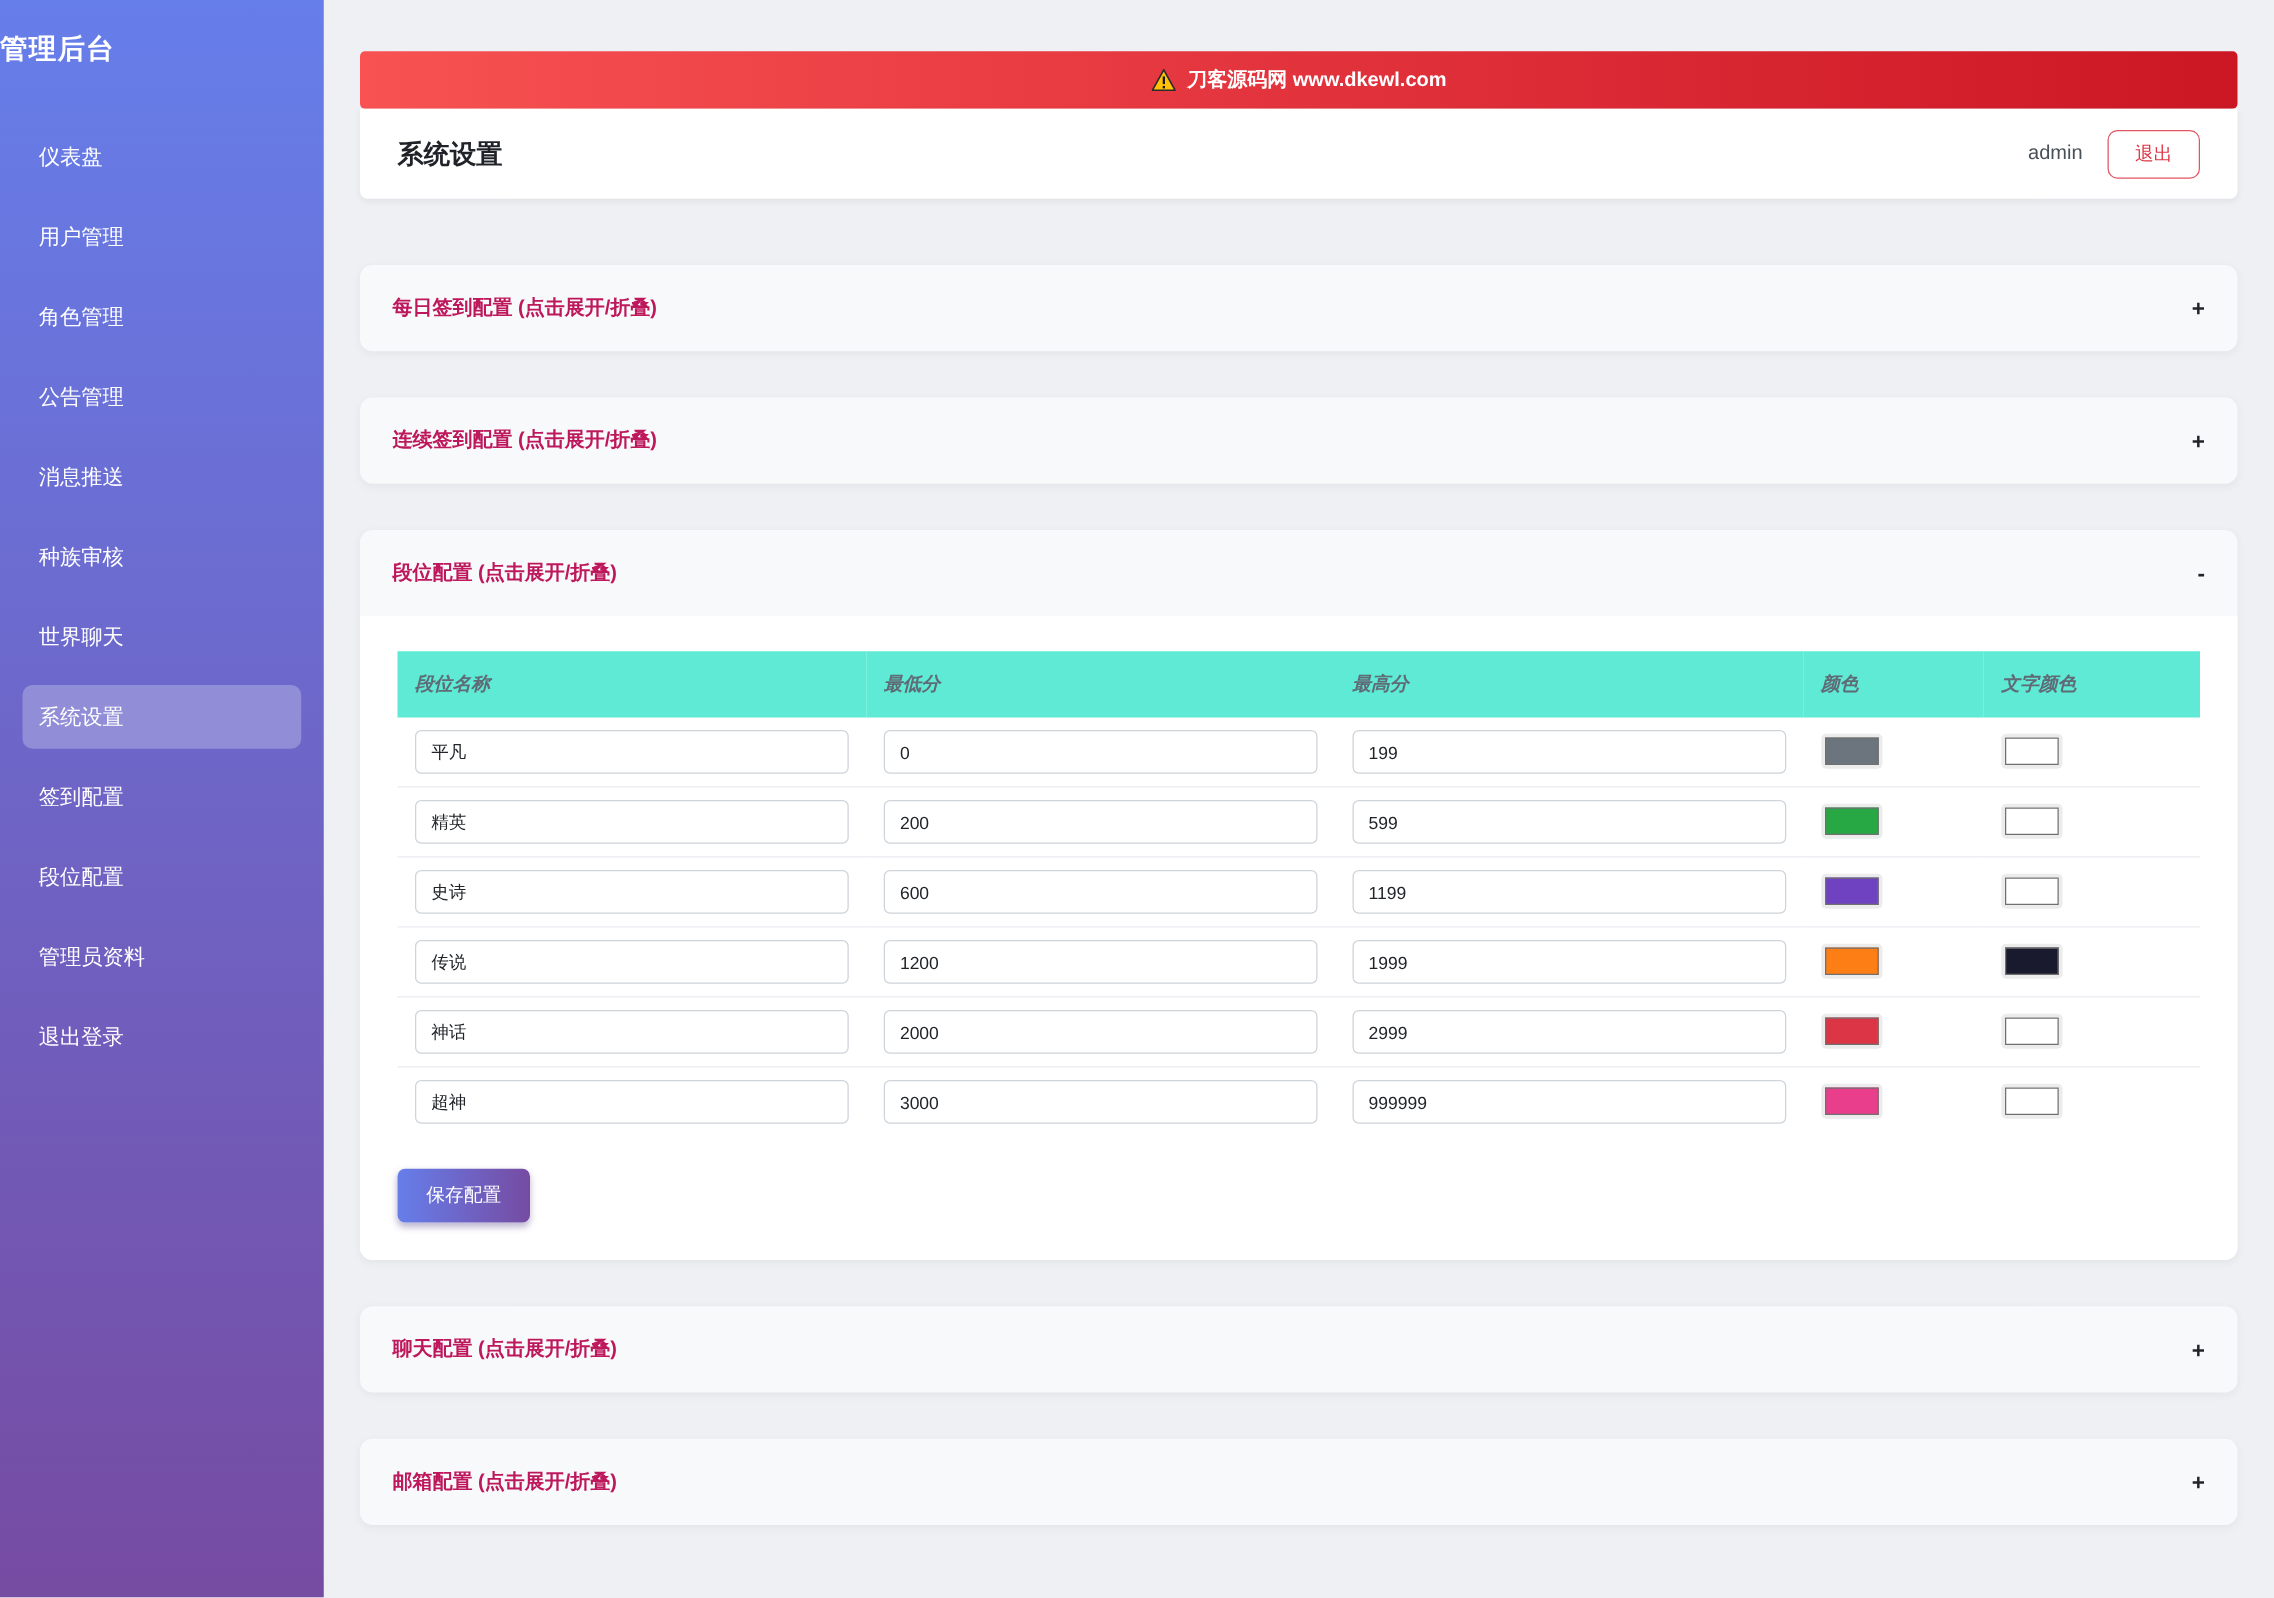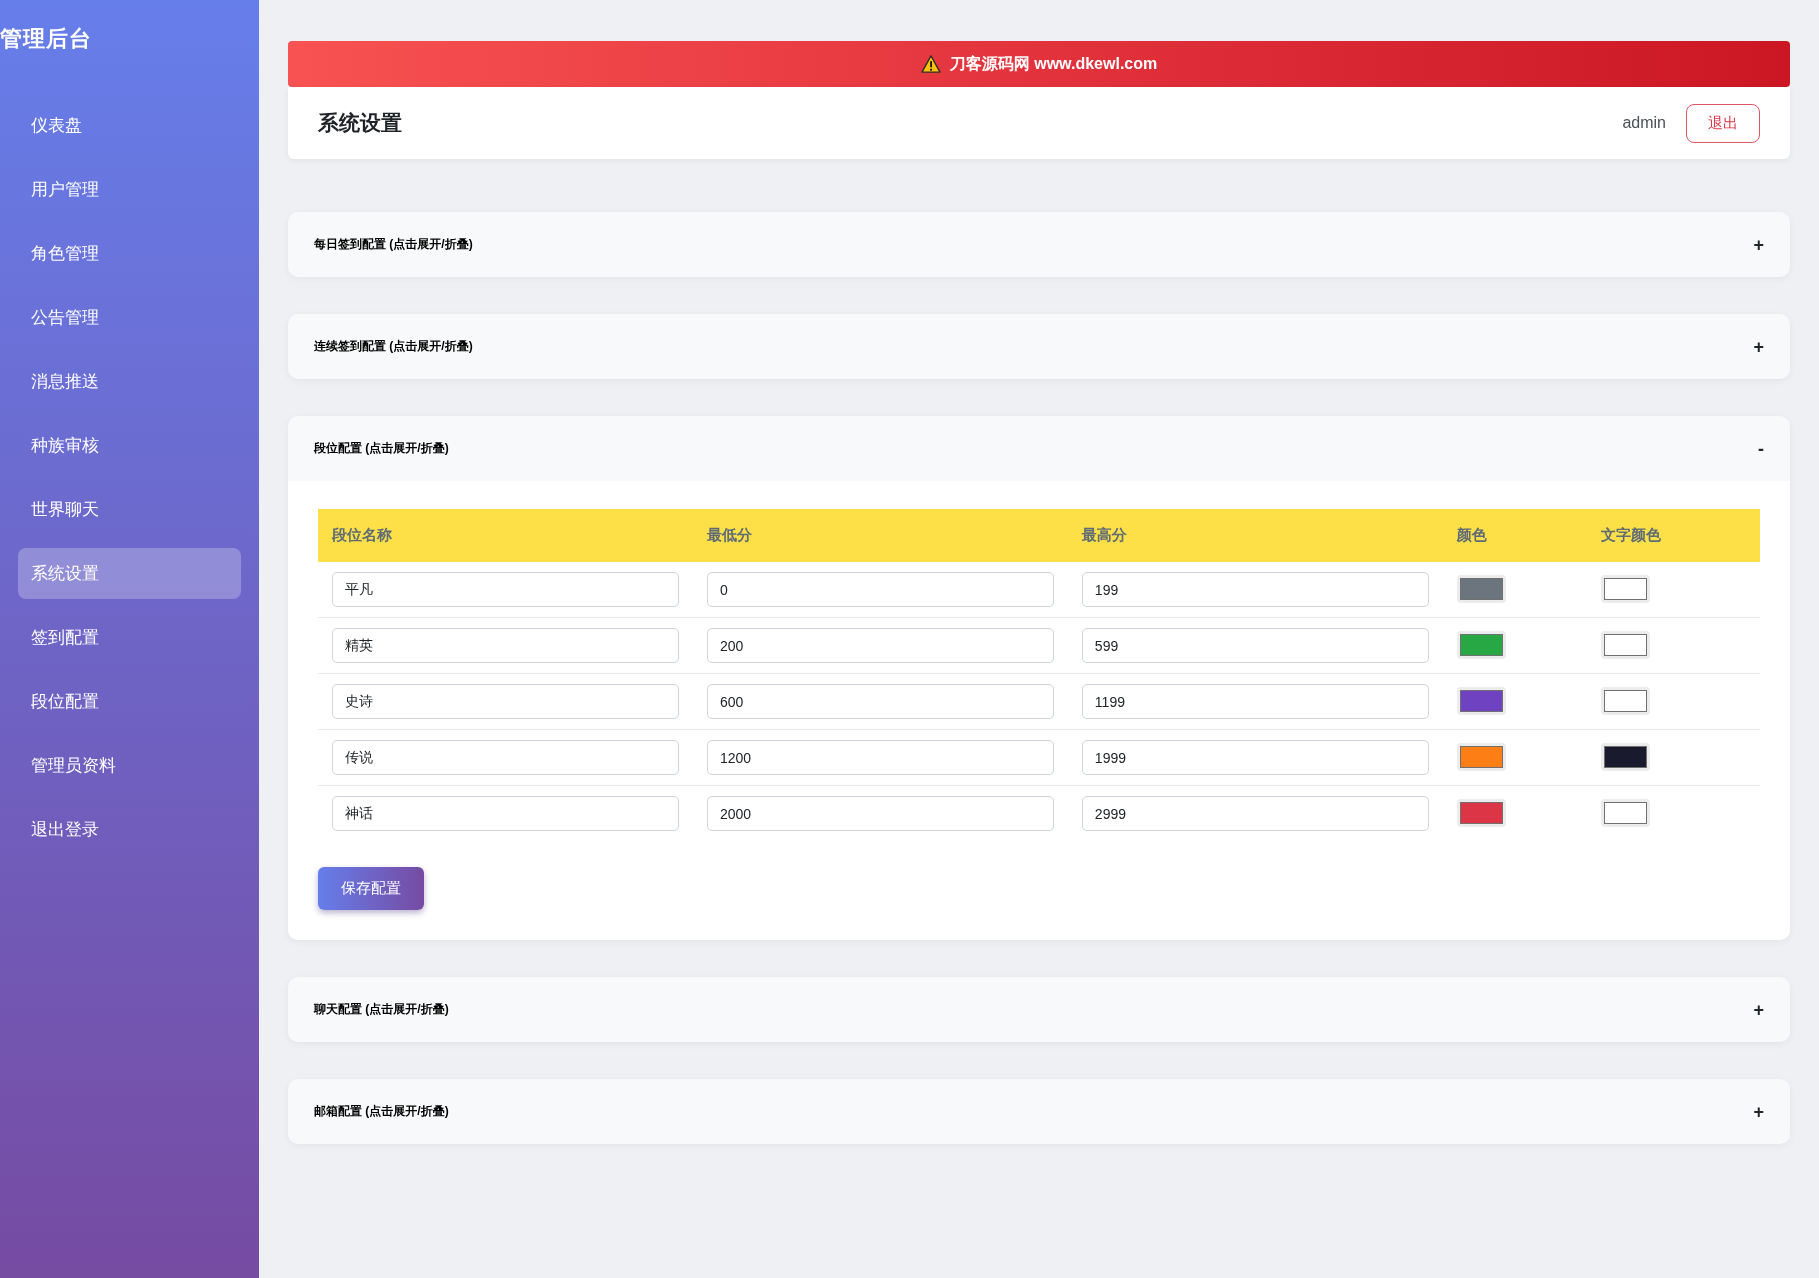--- a/index.html
+++ b/index.html
@@ -57,29 +57,29 @@
   
   .sections { margin-top: 53px; display: flex; flex-direction: column; gap: 37px; }
   .section-card {
     background: #f8f9fa; border-radius: 10px;
     box-shadow: 0 2px 8px rgba(0,0,0,0.05);
   }
   .section-header {
     display: flex; align-items: center; justify-content: space-between;
     padding: 24px 26px; cursor: pointer;
   }
-  .section-title { font-size: 12px; font-weight: bold; color: #000000; }
+  .section-title { font-size: 16px; font-weight: bold; color: #be185d; }
   .section-toggle { font-size: 18px; font-weight: bold; color: #212529; line-height: 16px; }
   .section-body {
     background: #fff; border-radius: 0 0 10px 10px; padding: 28px 30px 30px;
   }
 
   
   table.rank-table { width: 100%; border-collapse: collapse; }
-  .rank-table thead tr { background: #fde047; }
+  .rank-table thead tr { background: #5eead4; font-style: italic; }
   .rank-table th {
     text-align: left; padding: 17px 14px; font-size: 15px;
     color: #5f6b76; font-weight: bold;
   }
   .rank-table td { padding: 10px 14px; border-bottom: 1px solid #e9ecef; }
   .rank-table tr:last-child td { border-bottom: none; }
   .col-name { width: 26%; } .col-min { width: 26%; } .col-max { width: 26%; }
   .col-color { width: 10%; } .col-textcolor { width: 12%; }
 
   .cell-input {
@@ -226,20 +226,31 @@
                 <td><input class="cell-input" value="神话" style=""></td>
                 <td><input class="cell-input" value="2000" style=""></td>
                 <td><input class="cell-input" value="2999" style=""></td>
                 <td><span class="swatch">
                       <span class="swatch-inner" style="background-color: rgb(220, 53, 69);"></span>
                     </span></td>
                 <td><span class="swatch">
                       <span class="swatch-inner" style="background-color: rgb(255, 255, 255);"></span>
                     </span></td>
               </tr>
+              <tr>
+                <td><input class="cell-input" value="超神" style=""></td>
+                <td><input class="cell-input" value="3000" style=""></td>
+                <td><input class="cell-input" value="999999" style=""></td>
+                <td><span class="swatch">
+                      <span class="swatch-inner" style="background-color: rgb(232, 62, 140);"></span>
+                    </span></td>
+                <td><span class="swatch">
+                      <span class="swatch-inner" style="background-color: rgb(255, 255, 255);"></span>
+                    </span></td>
+              </tr>
             </tbody>
           </table>
           <button class="save-btn">保存配置</button>
         </div>
       </div>
 
       <div class="section-card">
         <div class="section-header">
           <span class="section-title">聊天配置 (点击展开/折叠)</span>
           <span class="section-toggle">+</span>

